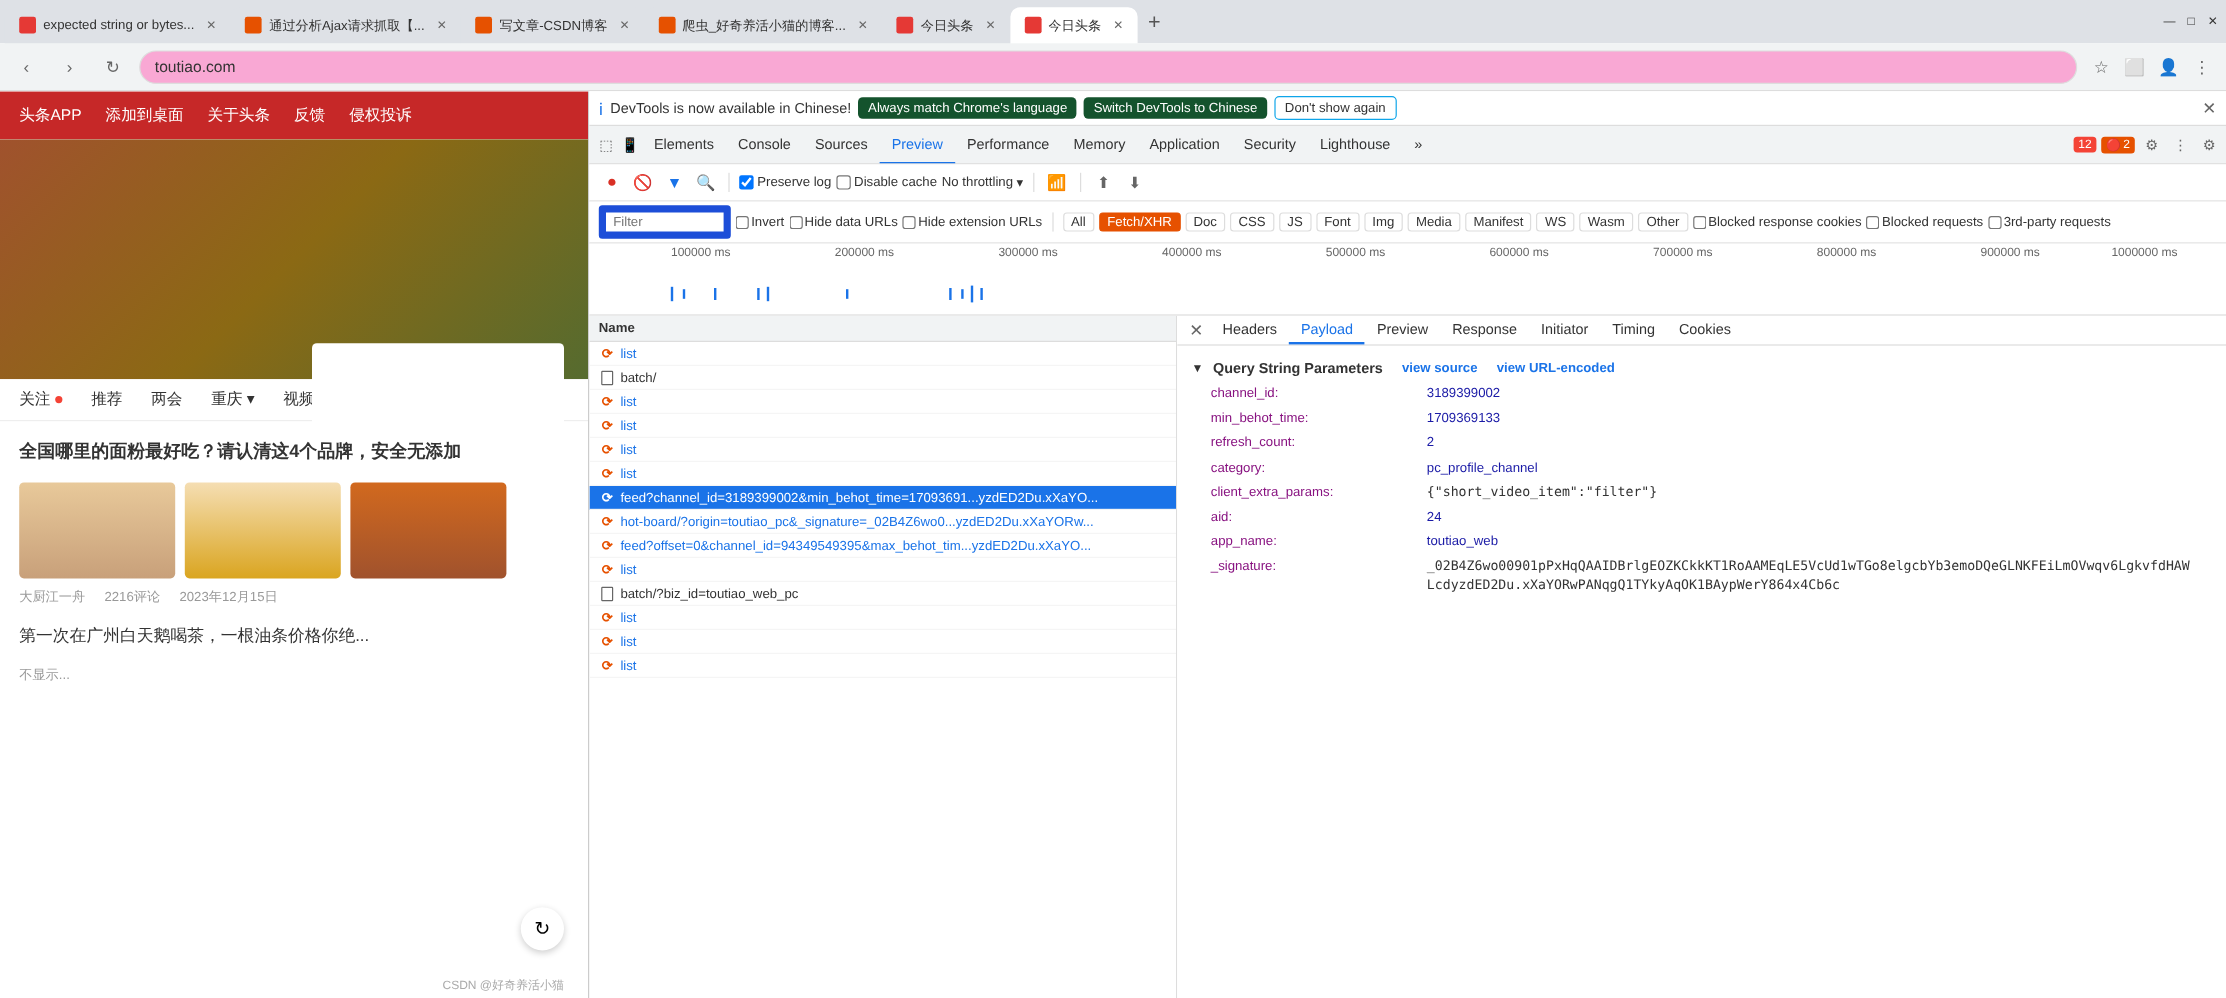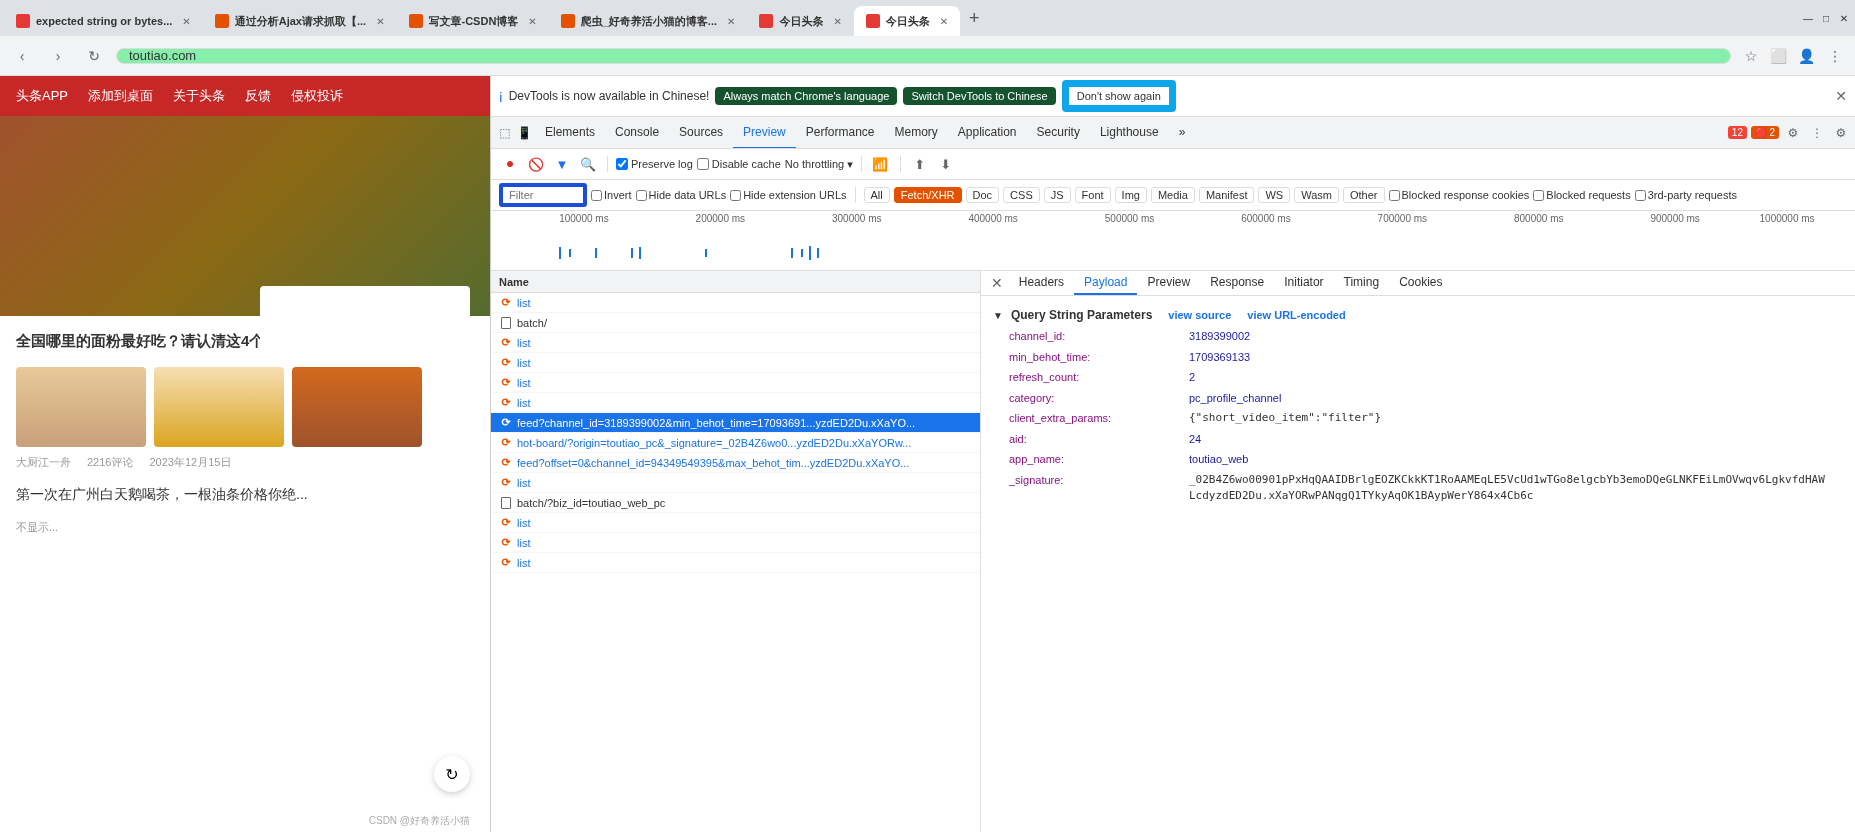--- a/index.html
+++ b/index.html
@@ -15,34 +15,34 @@
     }
     .tab {
       display: flex; align-items: center; height: 30px; padding: 0 12px; background: #dee1e6;
       border-radius: 8px 8px 0 0; font-size: 12px; color: #333; gap: 6px; max-width: 220px;
       cursor: pointer; position: relative; margin-top: 6px;
     }
     .tab.active { background: #fff; }
     .tab-favicon { width: 14px; height: 14px; border-radius: 2px; }
     .tab-favicon.red { background: #e53935; }
     .tab-favicon.orange { background: #e65100; }
-    .tab-title { flex: 1; overflow: hidden; text-overflow: ellipsis; white-space: nowrap; font-size: 11px; font-weight: bold; }
+    .tab-title { flex: 1; overflow: hidden; text-overflow: ellipsis; white-space: nowrap; font-size: 11px; }
     .tab-close { font-size: 10px; color: #666; cursor: pointer; margin-left: 4px; }
     .tab-new { width: 28px; height: 28px; display: flex; align-items: center; justify-content: center; cursor: pointer; font-size: 18px; color: #555; }
     .browser-controls-right { margin-left: auto; display: flex; align-items: center; gap: 4px; }
     .win-btn { width: 14px; height: 14px; display: flex; align-items: center; justify-content: center; font-size: 10px; cursor: pointer; color: #333; }
 
     
     .address-bar {
       display: flex; align-items: center; background: #f1f3f4; height: 40px; padding: 0 8px; gap: 8px;
       border-bottom: 1px solid #ddd;
     }
     .nav-btn { width: 28px; height: 28px; display: flex; align-items: center; justify-content: center; cursor: pointer; color: #666; font-size: 14px; }
     .url-box {
-      flex: 1; background: #86efac; border: 1px solid #ddd; border-radius: 20px; height: 16px;
+      flex: 1; background: #f9a8d4; border: 1px solid #ddd; border-radius: 20px; height: 28px;
       display: flex; align-items: center; padding: 0 12px; font-size: 13px; color: #333;
     }
     .addr-icons { display: flex; gap: 4px; align-items: center; }
     .addr-icon { width: 24px; height: 24px; display: flex; align-items: center; justify-content: center; cursor: pointer; color: #666; font-size: 14px; }
 
     
     .page-area { display: flex; flex: 1; overflow: hidden; }
 
     
     .website-content { width: 490px; min-width: 490px; background: #fff; overflow: hidden; position: relative; }
@@ -72,21 +72,21 @@
     .devtools { flex: 1; background: #fff; border-left: 1px solid #ccc; display: flex; flex-direction: column; overflow: hidden; }
 
     
     .devtools-info-bar {
       display: flex; align-items: center; background: #fff; padding: 4px 8px; gap: 6px;
       border-bottom: 1px solid #ddd; font-size: 12px; flex-wrap: nowrap;
     }
     .info-icon { color: #1a73e8; font-size: 14px; }
     .info-text { color: #333; font-size: 12px; }
     .btn-blue { background: #14532d; color: #fff; border: none; border-radius: 4px; padding: 3px 8px; font-size: 11px; cursor: pointer; white-space: nowrap; }
-    .btn-outline { background: transparent; color: #333; border: 7px solid #0ea5e9; border-radius: 4px; padding: 3px 8px; font-size: 11px; cursor: pointer; white-space: nowrap; }
+    .btn-outline { background: transparent; color: #333; border: 1px solid #0ea5e9; border-radius: 4px; padding: 3px 8px; font-size: 11px; cursor: pointer; white-space: nowrap; }
     .info-close { margin-left: auto; cursor: pointer; color: #666; font-size: 14px; }
 
     
     .devtools-tabs {
       display: flex; align-items: center; background: #f1f3f4; height: 32px; padding: 0 4px;
       border-bottom: 1px solid #ddd; overflow: hidden;
     }
     .devtools-tab { padding: 0 10px; height: 32px; display: flex; align-items: center; font-size: 12px; color: #333; cursor: pointer; border-bottom: 2px solid transparent; white-space: nowrap; }
     .devtools-tab.active { border-bottom: 2px solid #1a73e8; color: #1a73e8; }
     .devtools-icons { display: flex; align-items: center; margin-left: auto; gap: 4px; }
@@ -105,21 +105,21 @@
     .preserve-log input { width: 12px; height: 12px; }
     .disable-cache { display: flex; align-items: center; gap: 3px; font-size: 11px; color: #333; }
     .disable-cache input { width: 12px; height: 12px; }
     .throttle { display: flex; align-items: center; gap: 3px; font-size: 11px; color: #333; cursor: pointer; }
     .sep { width: 1px; height: 16px; background: #ddd; margin: 0 4px; }
 
     
     .filter-bar {
       display: flex; align-items: center; padding: 3px 8px; gap: 4px; border-bottom: 1px solid #ddd; background: #fff; flex-wrap: wrap;
     }
-    .filter-input2 { border: 4px solid #1d4ed8; border-radius: 3px; padding: 2px 6px; font-size: 11px; width: 88px; }
+    .filter-input2 { border: 6px solid #1d4ed8; border-radius: 3px; padding: 2px 6px; font-size: 11px; width: 110px; }
     .filter-checkbox { display: flex; align-items: center; gap: 2px; font-size: 11px; color: #333; }
     .filter-checkbox input { width: 11px; height: 11px; }
     .filter-btn { padding: 1px 6px; border: 1px solid #ddd; border-radius: 3px; font-size: 11px; cursor: pointer; background: #fff; color: #333; }
     .filter-btn.active-orange { background: #e65100; color: #fff; border-color: #e65100; }
 
     
     .timeline-bar {
       background: #fff; border-bottom: 1px solid #ddd; height: 60px; display: flex; overflow: hidden; position: relative;
     }
     .tl-marker { position: absolute; font-size: 10px; color: #666; top: 2px; }
@@ -223,20 +223,41 @@
         <span class="site-nav-item">添加到桌面</span>
         <span class="site-nav-item">关于头条</span>
         <span class="site-nav-item">反馈</span>
         <span class="site-nav-item">侵权投诉</span>
       </div>
       <div class="site-hero">
         <div class="hero-img"></div>
       </div>
 
       <div style="position:absolute;top:210px;left:260px;width:210px;height:70px;background:#fff;border-radius:4px;"></div>
+      <div class="site-tabs">
+        <div class="site-tab">
+          <span>关注</span>
+          <span class="dot" style="margin-left:2px;"></span>
+        </div>
+        <div class="site-tab">
+            <span>推荐</span>
+          </div>
+        <div class="site-tab">
+            <span>两会</span>
+          </div>
+        <div class="site-tab">
+            <span>重庆 ▾</span>
+          </div>
+        <div class="site-tab">
+            <span>视频</span>
+          </div>
+        <div class="site-tab">
+            <span>财经</span>
+          </div>
+      </div>
       <div class="article-title">全国哪里的面粉最好吃？请认清这4个品牌，安全无添加</div>
       <div class="article-images">
         <div class="article-img img1"></div>
         <div class="article-img img2"></div>
         <div class="article-img img3"></div>
       </div>
       <div class="article-meta">
         <span>大厨江一舟</span>
         <span>2216评论</span>
         <span>2023年12月15日</span>

